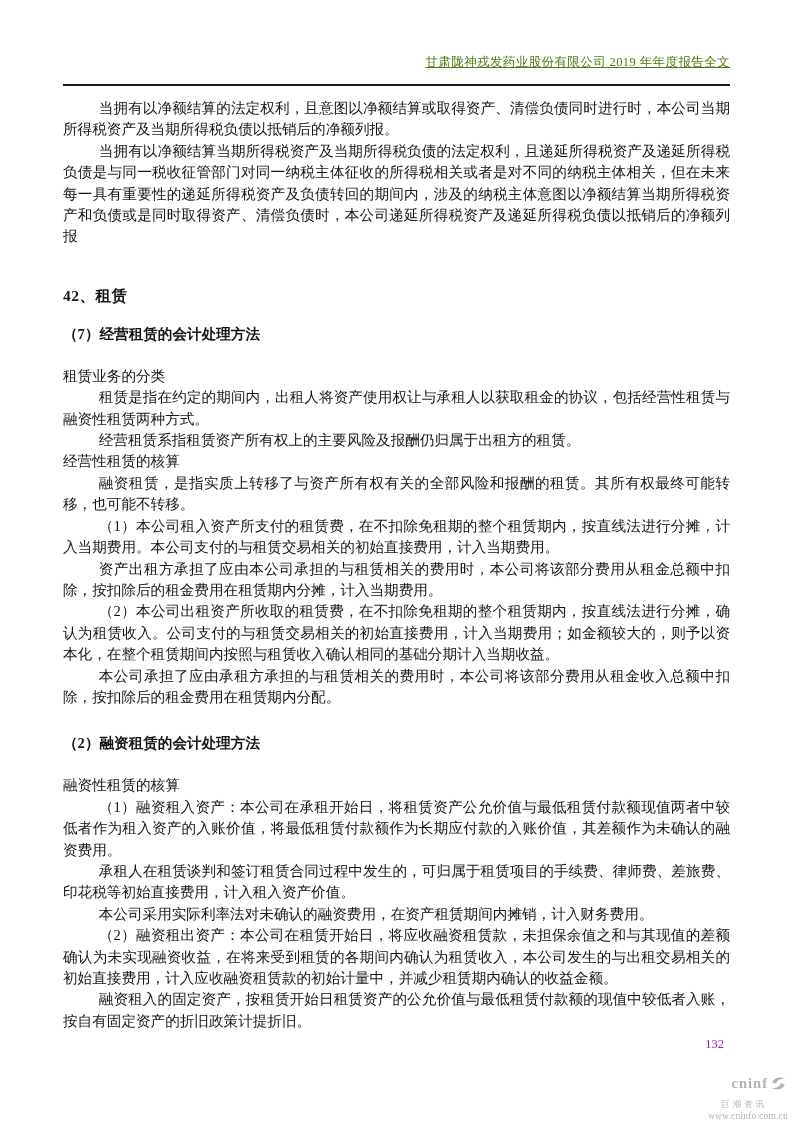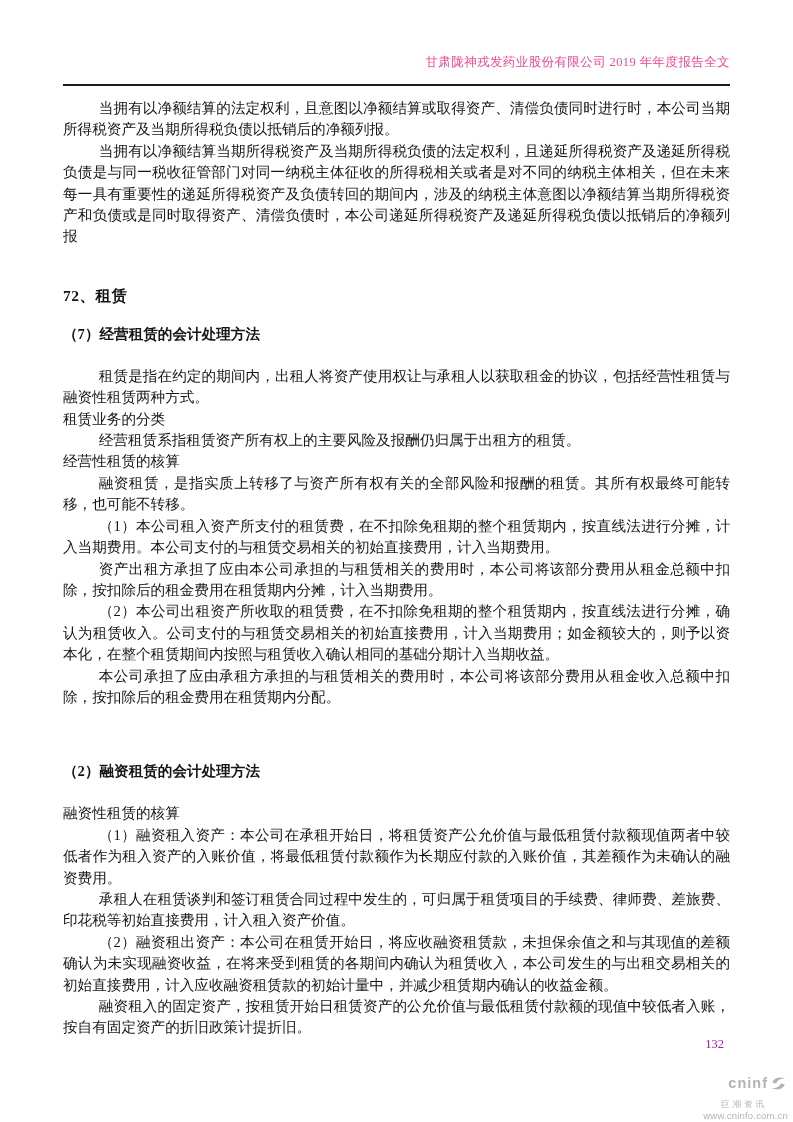--- a/index.html
+++ b/index.html
@@ -14,21 +14,22 @@
   }
   .header{
     position:absolute;left:63px;right:63px;top:54px;
     padding-bottom:13px;
     border-bottom:2px solid #1c1c1c;
   }
   .header-title{
     text-align:right;
     font-size:12.5px;
     letter-spacing:.4px;
-    color:#ec4899;
+    color:#4d7c0f;
+    text-decoration:underline;
   }
   .content{
     position:absolute;left:63px;right:63px;top:98px;
   }
   .para{
     margin:0;
     font-size:14.6px;
     line-height:21.4px;
     text-align:justify;
     text-indent:2.45em;
@@ -41,33 +42,33 @@
     font-weight:bold;
     line-height:22px;
     letter-spacing:.5px;
   }
   .h3{
     margin:16px 0 21px 0;
     font-size:14.6px;
     font-weight:bold;
     line-height:22px;
   }
-  .h3.spaced{margin-top:52px;}
+  .h3.spaced{margin-top:24px;}
   .page-number{
     position:absolute;
     top:1037px;right:69px;
     font-size:12.5px;
     color:#a21caf;
   }
   .brand{
     position:absolute;
     right:3px;top:1075px;
     width:120px;
     color:#b3b3b3;
-    font-family:Liberation Sans, sans-serif;
+    font-family:Liberation Serif, serif;
     text-align:right;
     line-height:1.1;
   }
   .brand-top{
     display:flex;align-items:center;justify-content:flex-end;
     gap:2px;padding-right:3px;
   }
   .brand-word{
     font-size:14.5px;font-weight:bold;letter-spacing:1px;
   }
@@ -87,39 +88,40 @@
 <div class="page">
 
   <div class="header">
     <div class="header-title">甘肃陇神戎发药业股份有限公司 2019 年年度报告全文</div>
   </div>
 
   <div class="content">
     <p class="para">当拥有以净额结算的法定权利，且意图以净额结算或取得资产、清偿负债同时进行时，本公司当期所得税资产及当期所得税负债以抵销后的净额列报。</p>
     <p class="para">当拥有以净额结算当期所得税资产及当期所得税负债的法定权利，且递延所得税资产及递延所得税负债是与同一税收征管部门对同一纳税主体征收的所得税相关或者是对不同的纳税主体相关，但在未来每一具有重要性的递延所得税资产及负债转回的期间内，涉及的纳税主体意图以净额结算当期所得税资产和负债或是同时取得资产、清偿负债时，本公司递延所得税资产及递延所得税负债以抵销后的净额列报</p>
 
-    <h2 class="h2">72、租赁</h2>
+    <h2 class="h2">42、租赁</h2>
 
     <h3 class="h3">（7）经营租赁的会计处理方法</h3>
 
+    <p class="para plain">租赁业务的分类</p>
     <p class="para">租赁是指在约定的期间内，出租人将资产使用权让与承租人以获取租金的协议，包括经营性租赁与融资性租赁两种方式。</p>
-    <p class="para plain">租赁业务的分类</p>
     <p class="para">经营租赁系指租赁资产所有权上的主要风险及报酬仍归属于出租方的租赁。</p>
     <p class="para plain">经营性租赁的核算</p>
     <p class="para">融资租赁，是指实质上转移了与资产所有权有关的全部风险和报酬的租赁。其所有权最终可能转移，也可能不转移。</p>
     <p class="para">（1）本公司租入资产所支付的租赁费，在不扣除免租期的整个租赁期内，按直线法进行分摊，计入当期费用。本公司支付的与租赁交易相关的初始直接费用，计入当期费用。</p>
     <p class="para">资产出租方承担了应由本公司承担的与租赁相关的费用时，本公司将该部分费用从租金总额中扣除，按扣除后的租金费用在租赁期内分摊，计入当期费用。</p>
     <p class="para">（2）本公司出租资产所收取的租赁费，在不扣除免租期的整个租赁期内，按直线法进行分摊，确认为租赁收入。公司支付的与租赁交易相关的初始直接费用，计入当期费用；如金额较大的，则予以资本化，在整个租赁期间内按照与租赁收入确认相同的基础分期计入当期收益。</p>
     <p class="para">本公司承担了应由承租方承担的与租赁相关的费用时，本公司将该部分费用从租金收入总额中扣除，按扣除后的租金费用在租赁期内分配。</p>
 
     <h3 class="h3 spaced">（2）融资租赁的会计处理方法</h3>
 
     <p class="para plain">融资性租赁的核算</p>
     <p class="para">（1）融资租入资产：本公司在承租开始日，将租赁资产公允价值与最低租赁付款额现值两者中较低者作为租入资产的入账价值，将最低租赁付款额作为长期应付款的入账价值，其差额作为未确认的融资费用。</p>
     <p class="para">承租人在租赁谈判和签订租赁合同过程中发生的，可归属于租赁项目的手续费、律师费、差旅费、印花税等初始直接费用，计入租入资产价值。</p>
+    <p class="para">本公司采用实际利率法对未确认的融资费用，在资产租赁期间内摊销，计入财务费用。</p>
     <p class="para">（2）融资租出资产：本公司在租赁开始日，将应收融资租赁款，未担保余值之和与其现值的差额确认为未实现融资收益，在将来受到租赁的各期间内确认为租赁收入，本公司发生的与出租交易相关的初始直接费用，计入应收融资租赁款的初始计量中，并减少租赁期内确认的收益金额。</p>
     <p class="para">融资租入的固定资产，按租赁开始日租赁资产的公允价值与最低租赁付款额的现值中较低者入账，按自有固定资产的折旧政策计提折旧。</p>
   </div>
 
   <div class="page-number">132</div>
 
   <div class="brand">
     <div class="brand-top">
       <span class="brand-word">cninf</span>
       <span class="brand-icon">

